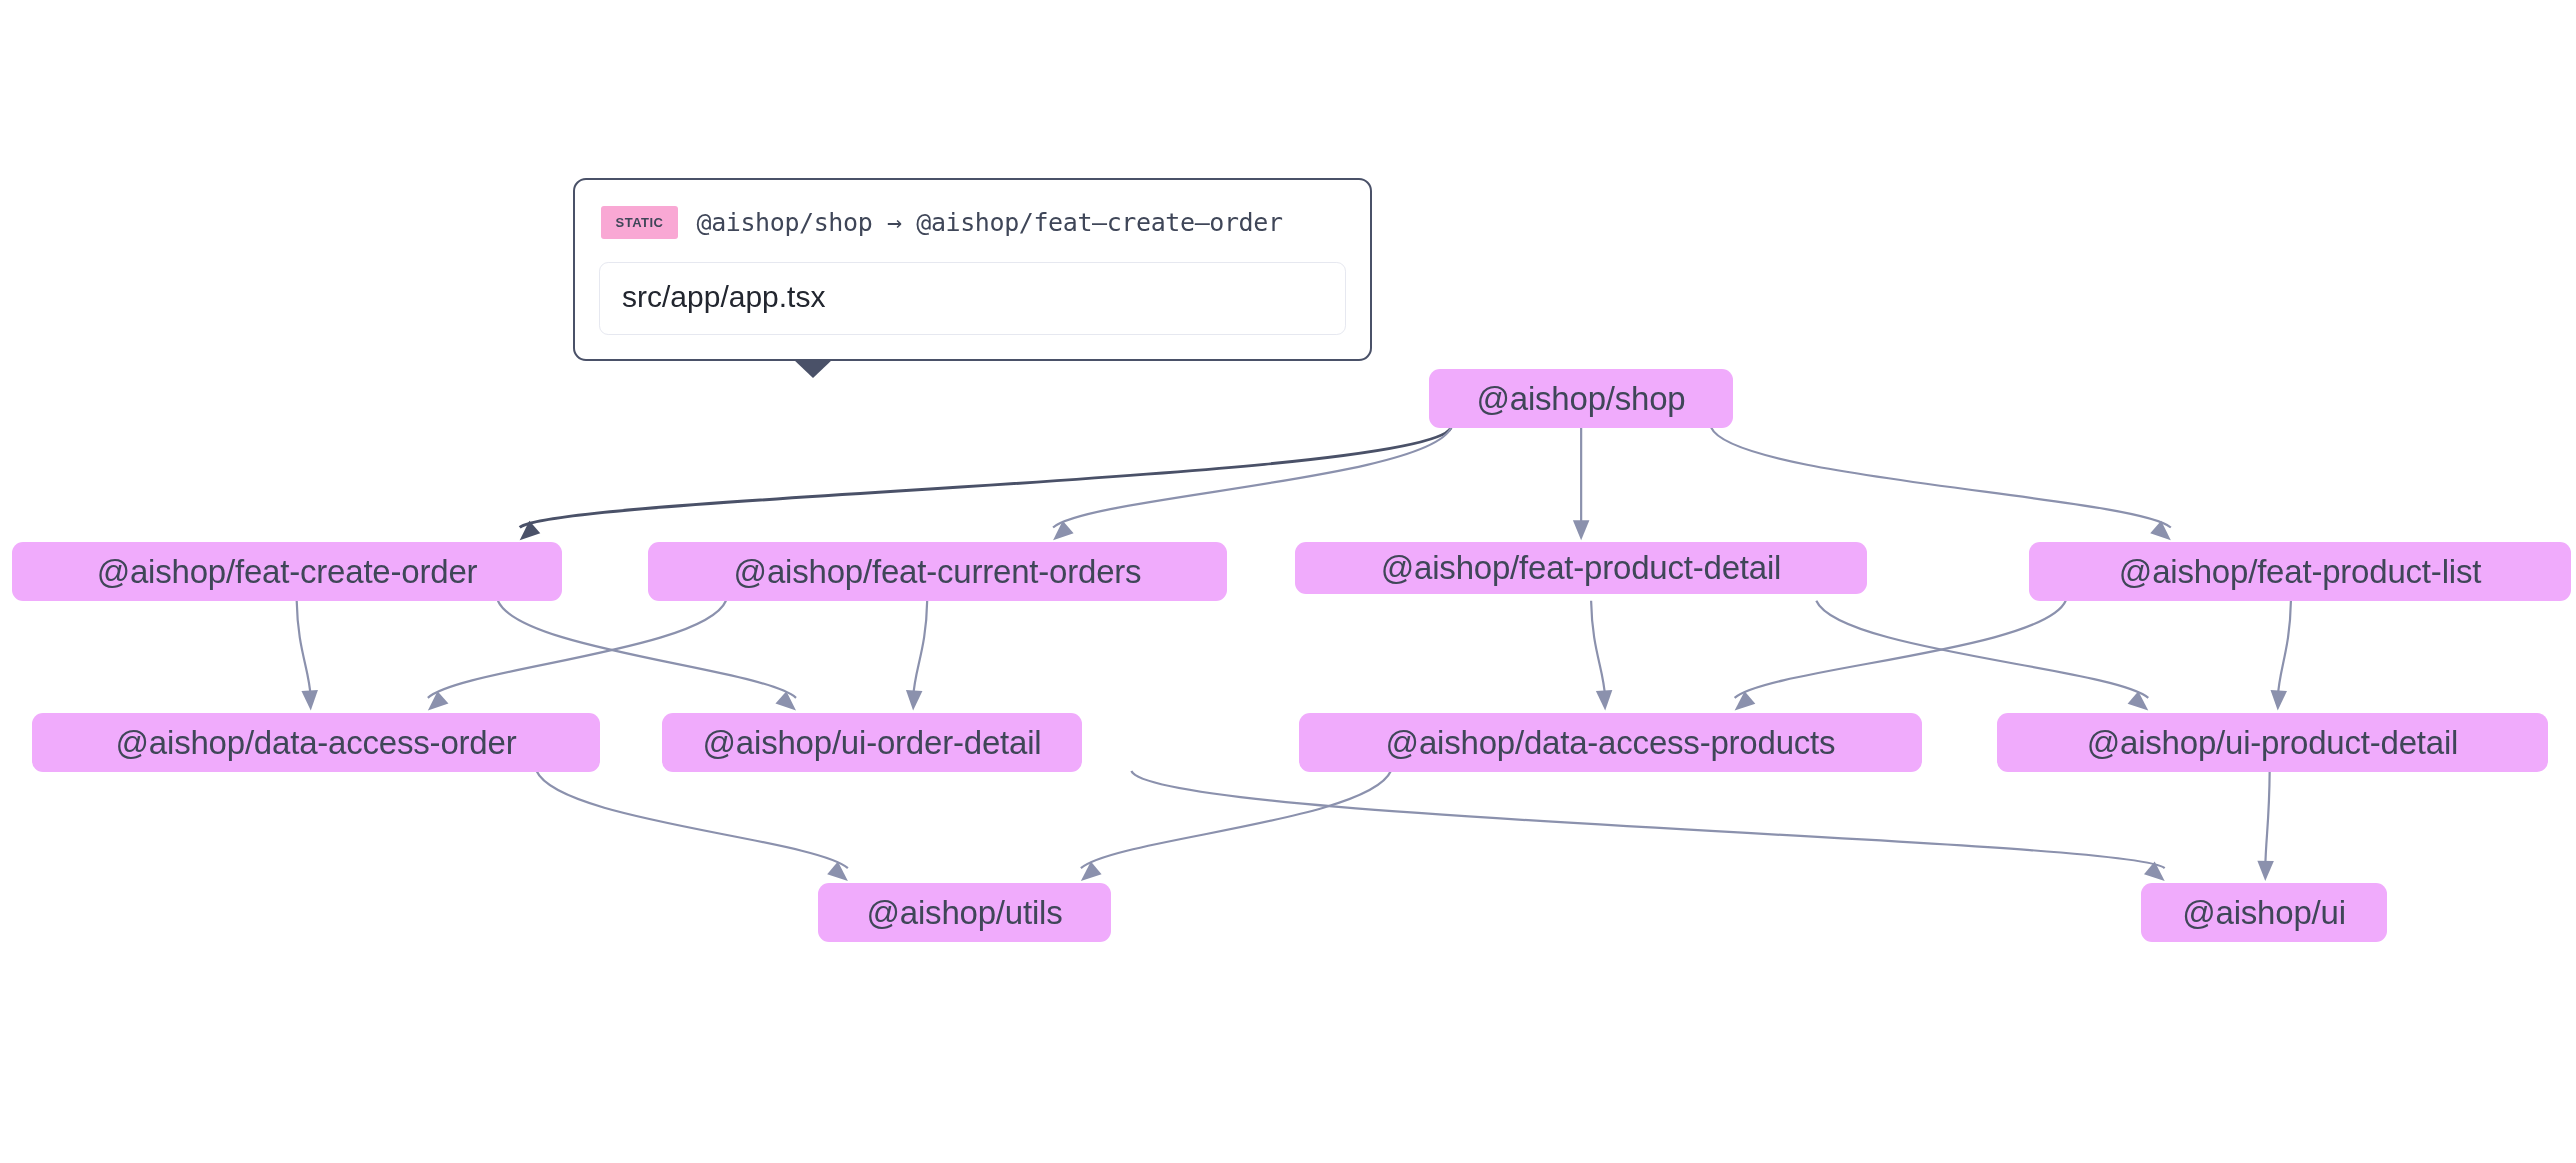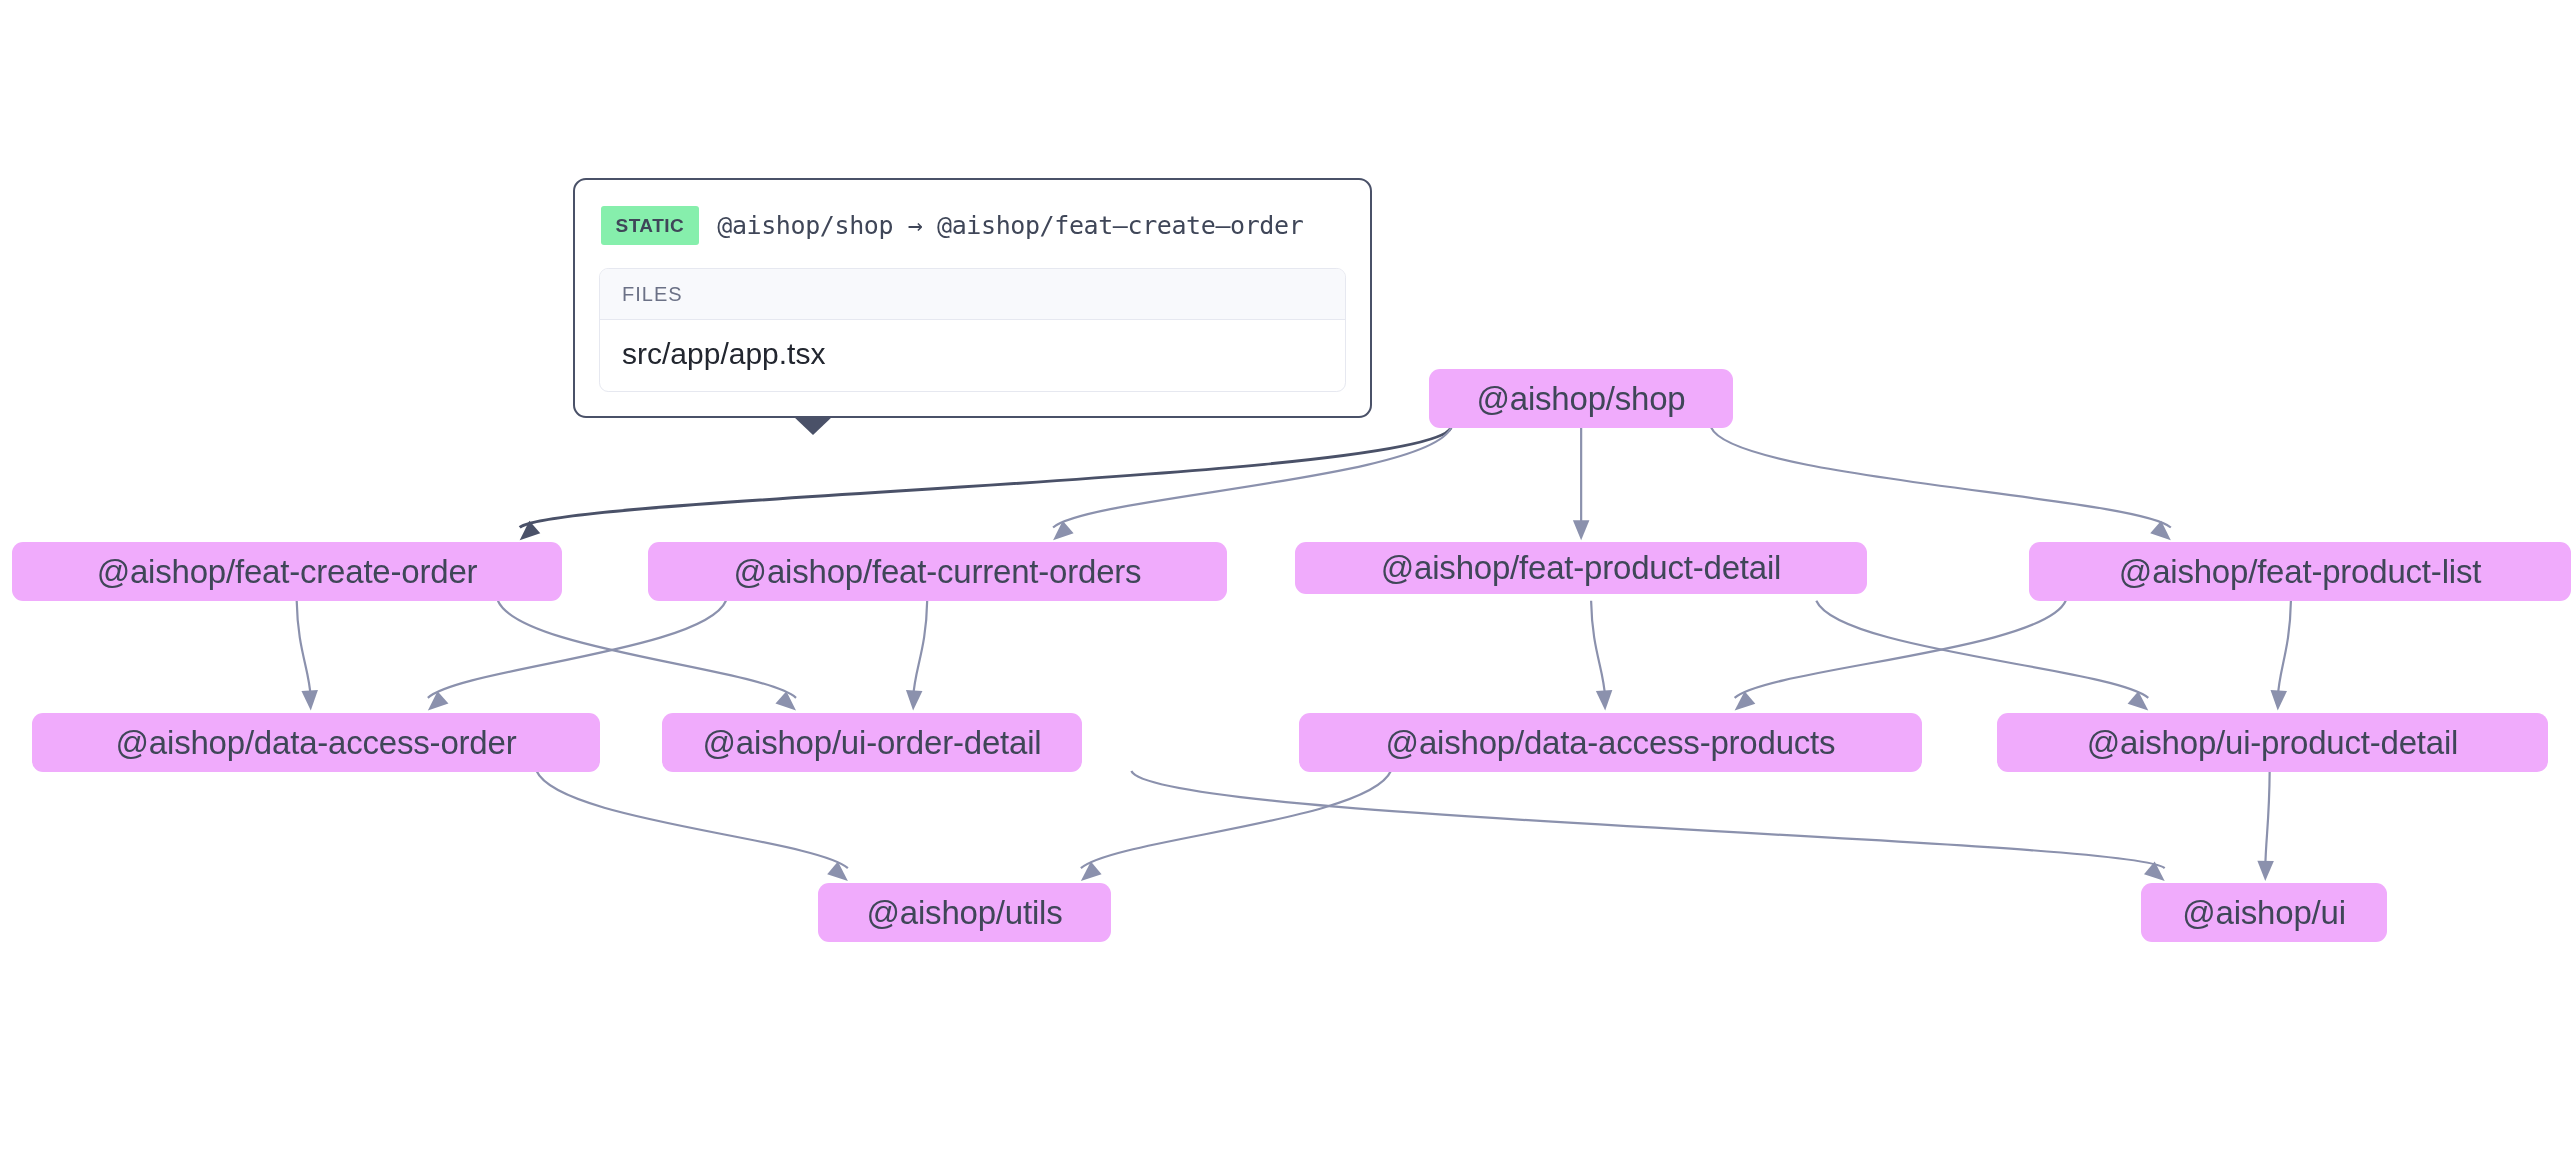--- a/index.html
+++ b/index.html
@@ -84,23 +84,23 @@
     border-top: 19px solid #4a5168;
   }
 
   .tip-header {
     display: flex;
     align-items: center;
     gap: 18.3px;
     padding: 3.7px 1.8px 5.5px 1.8px;
   }
   .tip-badge {
-    background: #86efac;
+    background: #f9a8d4;
     color: #3f4658;
-    font-size: 19px;
+    font-size: 13px;
     font-weight: 700;
     letter-spacing: 0.5px;
     padding: 10px 14.7px;
     border-radius: 3px;
     line-height: 1;
   }
   .tip-title {
     font-family: "DejaVu Sans Mono", monospace;
     font-size: 25px;
     color: #3f4658;
@@ -206,19 +206,18 @@
       </div>
     </div>
 
   <div id="edge-tooltip" style="left: 573px; top: 178px; width: 799px;">
     <div class="tip-arrow"></div>
     <div class="tip-header">
       <span class="tip-badge">STATIC</span>
       <span class="tip-title">@aishop/shop → @aishop/feat–create–order</span>
     </div>
     <div class="tip-panel">
-      <div class="tip-panel-head">FILES</div>
       <div class="tip-file-row">src/app/app.tsx</div>
     </div>
   </div>
 
 </div>
 
 
 </body></html>

